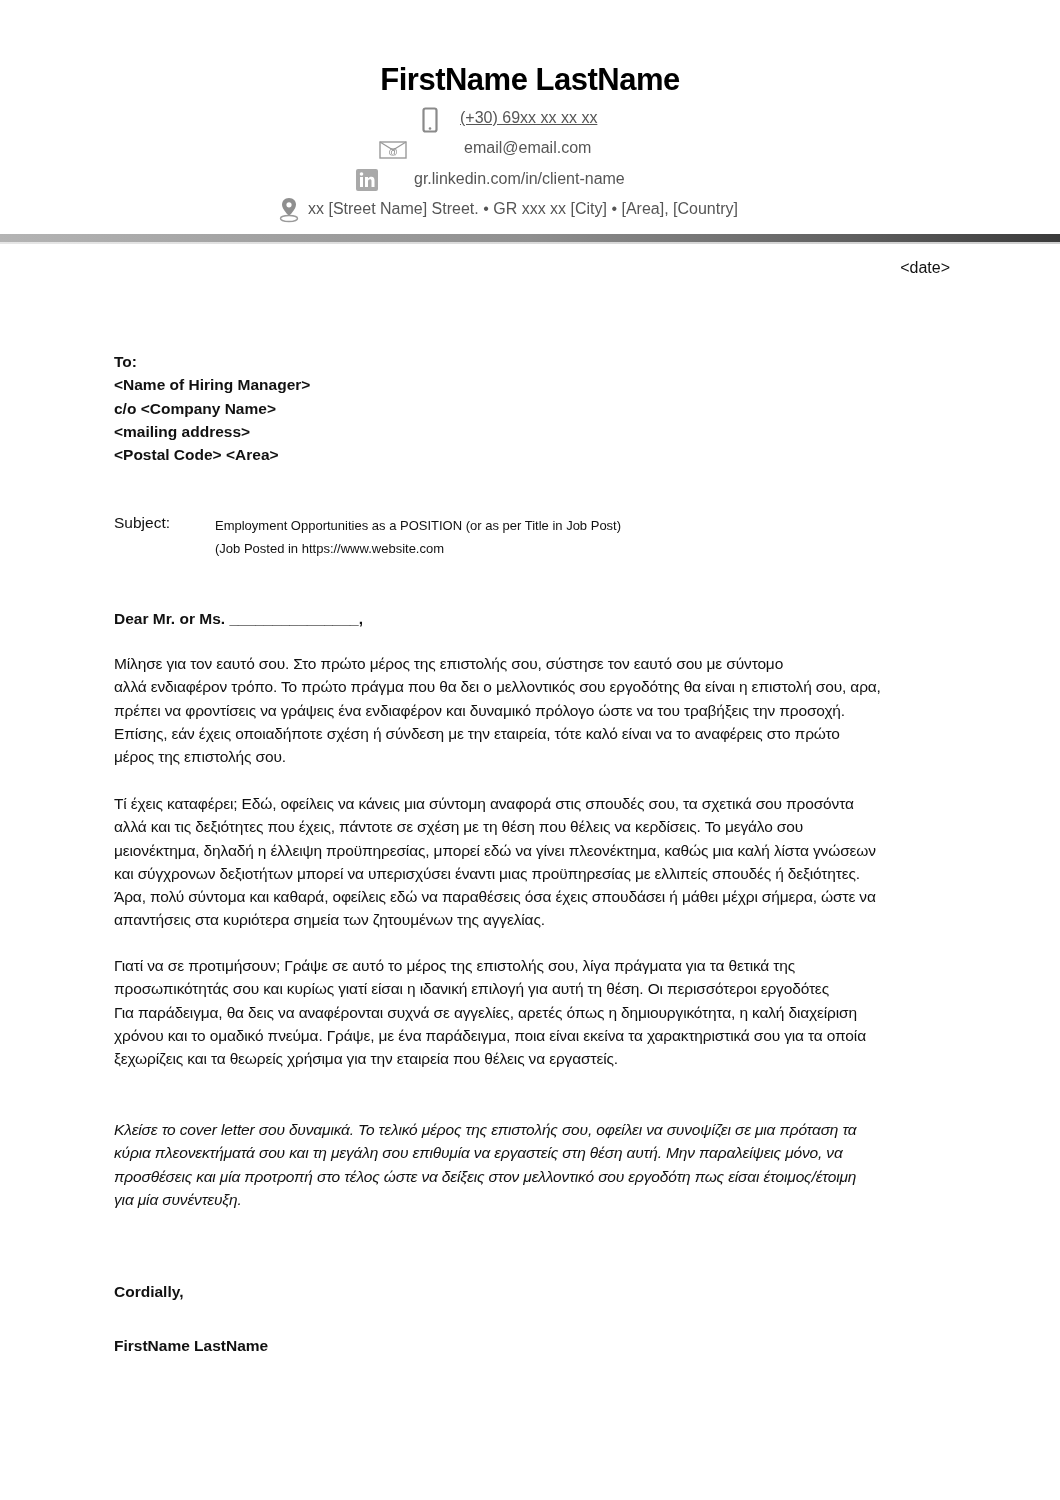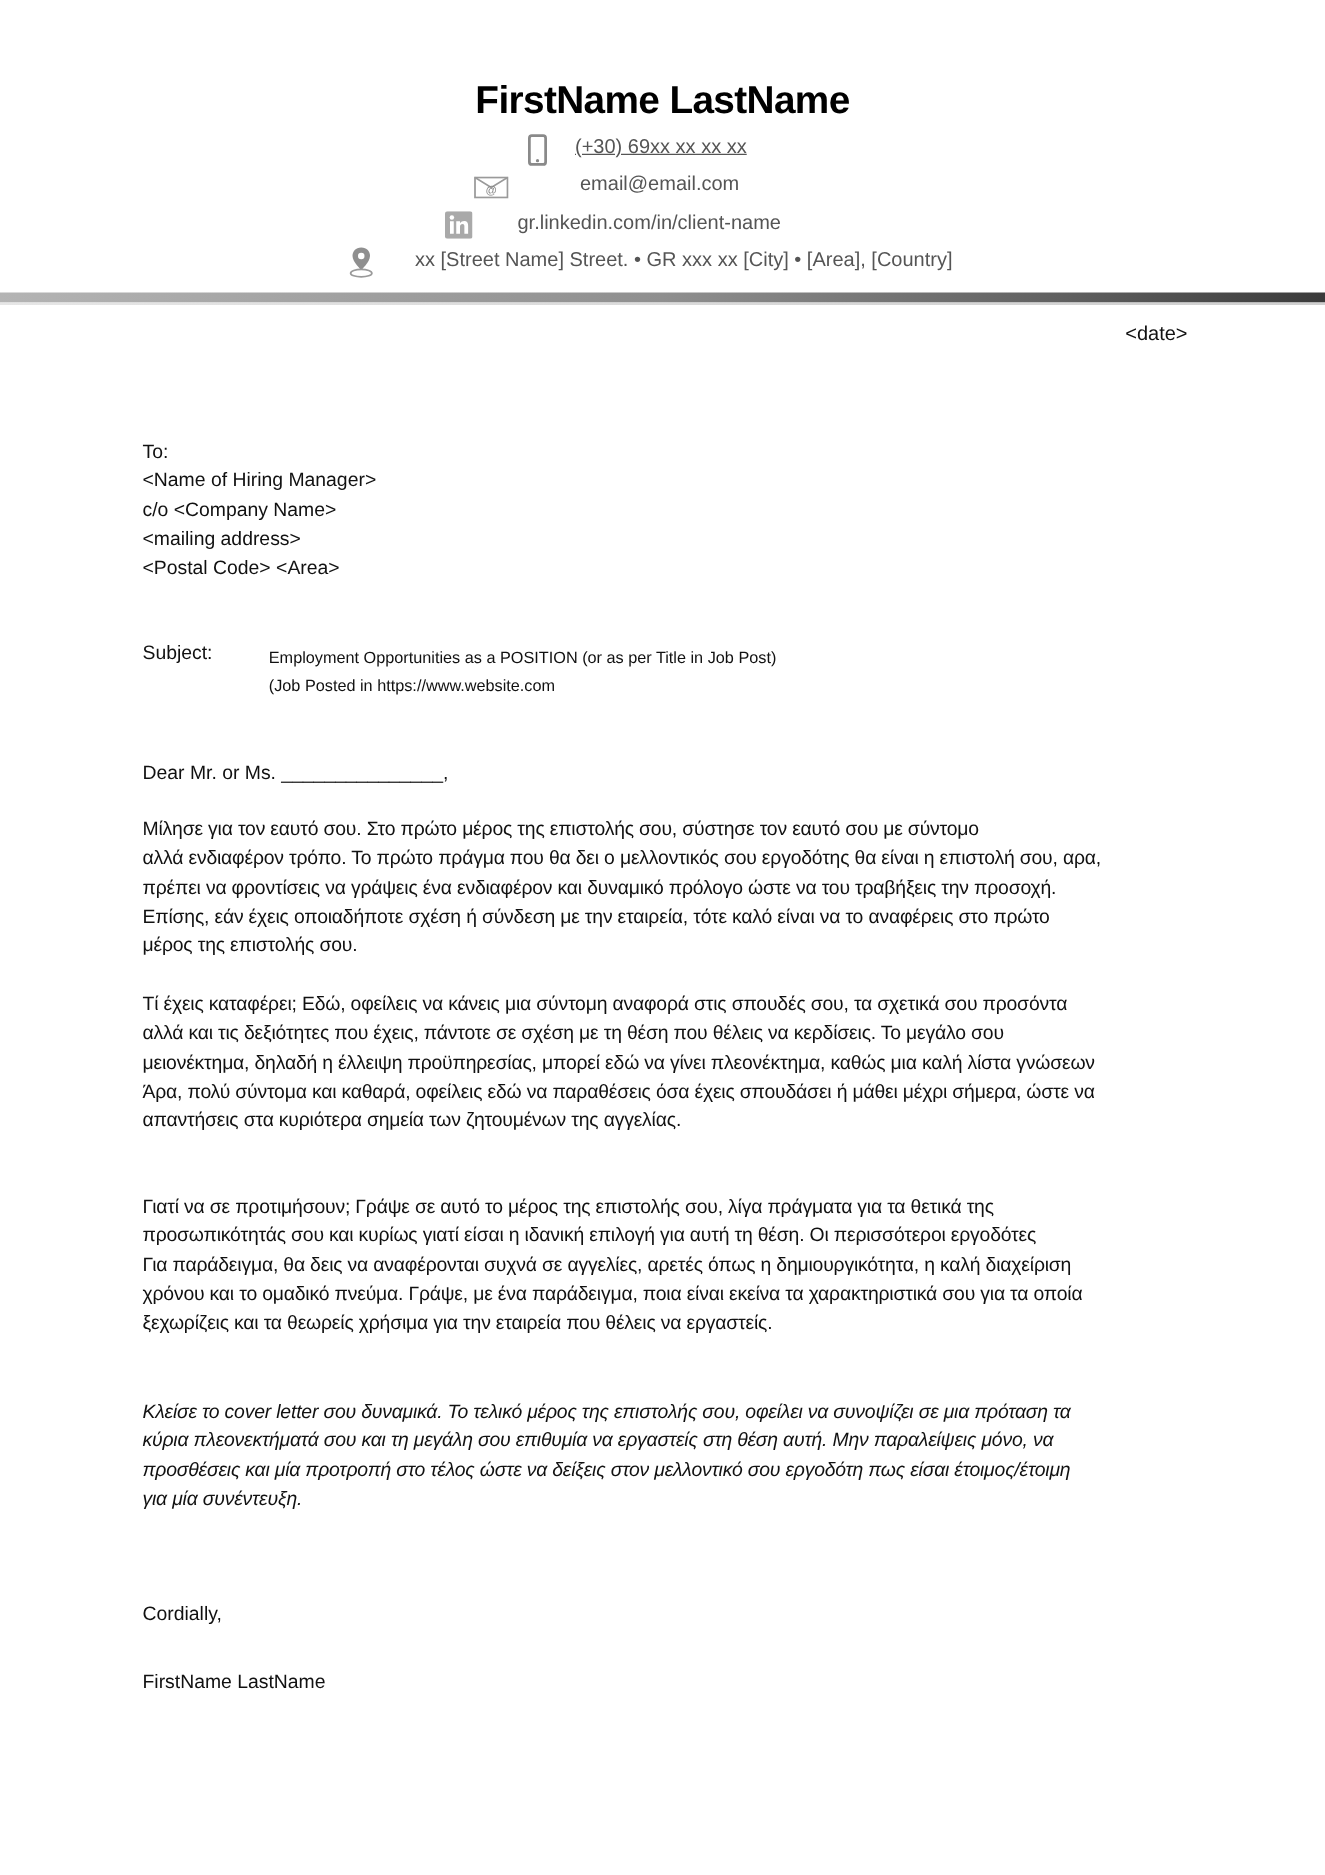--- a/index.html
+++ b/index.html
@@ -7,21 +7,21 @@
          font-family: "Liberation Sans", sans-serif; color: #111; }
   .name { position: absolute; top: 62px; left: 0; width: 1060px; text-align: center;
           font-size: 31px; font-weight: bold; letter-spacing: -0.5px; color: #000; }
   .contact { position: absolute; font-size: 16px; color: #555; white-space: nowrap; }
   .icon { position: absolute; }
   .bar { position: absolute; top: 234px; left: 0; width: 1060px; height: 8px;
          background: linear-gradient(to right, #b4b4b4 0%, #8f8f8f 50%, #606060 80%, #3a3a3a 100%); }
   .bar-shadow { position: absolute; top: 242px; left: 0; width: 1060px; height: 2px;
                 background: linear-gradient(to right, #e6e6e6, #cfcfcf); }
   .date { position: absolute; top: 259px; right: 110px; font-size: 16px; color: #111; }
-  .text { position: absolute; left: 114px; font-size: 15.5px; line-height: 23.3px; color: #111; }
+  .text { position: absolute; left: 114px; font-size: 15.5px; line-height: 23.3px; color: #111; font-weight: bold; }
   .para { position: absolute; left: 114px; width: 850px; font-size: 15.5px; line-height: 23.3px;
           color: #111; letter-spacing: -0.15px; }
   .para span { display: block; white-space: nowrap; }
   .subject-label { position: absolute; left: 114px; top: 514px; font-size: 15.5px; }
   .subject-lines { position: absolute; left: 215px; top: 514px; font-size: 13px; line-height: 23.3px; }
 </style>
 </head>
 <body>
 
 <div class="name">FirstName LastName</div>
@@ -54,21 +54,21 @@
 </span>
 <div class="contact" style="left:414px; top:170px;">gr.linkedin.com/in/client-name</div>
 
 <span class="icon" style="left:279px; top:197px;">
   <svg width="20" height="26" viewBox="0 0 20 26">
     <path d="M10 1 C5.5 1 3 4.2 3 7.8 C3 12.5 10 19 10 19 C10 19 17 12.5 17 7.8 C17 4.2 14.5 1 10 1 Z" fill="#8f8f8f"></path>
     <circle cx="10" cy="7.8" r="2.6" fill="#fff"></circle>
     <ellipse cx="10" cy="21.5" rx="8.5" ry="3" fill="none" stroke="#9a9a9a" stroke-width="1.4"></ellipse>
   </svg>
 </span>
-<div class="contact" style="left:308px; top:200px;margin-left:24px;">xx [Street Name] Street. • GR xxx xx [City] • [Area], [Country]</div>
+<div class="contact" style="left:308px; top:200px;">xx [Street Name] Street. • GR xxx xx [City] • [Area], [Country]</div>
 
 <div class="bar"></div>
 <div class="bar-shadow"></div>
 
 <div class="date">&lt;date&gt;</div>
 
 <div class="text" style="top:350px;">
   <div>To:</div>
   <div>&lt;Name of Hiring Manager&gt;</div>
   <div>c/o &lt;Company Name&gt;</div>
@@ -89,20 +89,21 @@
   <span>αλλά ενδιαφέρον τρόπο. Το πρώτο πράγμα που θα δει ο μελλοντικός σου εργοδότης θα είναι η επιστολή σου, αρα,</span>
   <span>πρέπει να φροντίσεις να γράψεις ένα ενδιαφέρον και δυναμικό πρόλογο ώστε να του τραβήξεις την προσοχή.</span>
   <span>Επίσης, εάν έχεις οποιαδήποτε σχέση ή σύνδεση με την εταιρεία, τότε καλό είναι να το αναφέρεις στο πρώτο</span>
   <span>μέρος της επιστολής σου.</span>
 </div>
 
 <div class="para" style="top:792px;">
   <span>Τί έχεις καταφέρει; Εδώ, οφείλεις να κάνεις μια σύντομη αναφορά στις σπουδές σου, τα σχετικά σου προσόντα</span>
   <span>αλλά και τις δεξιότητες που έχεις, πάντοτε σε σχέση με τη θέση που θέλεις να κερδίσεις. Το μεγάλο σου</span>
   <span>μειονέκτημα,  δηλαδή η έλλειψη προϋπηρεσίας, μπορεί εδώ να γίνει πλεονέκτημα, καθώς μια καλή λίστα γνώσεων</span>
+  <span>και σύγχρονων δεξιοτήτων μπορεί να υπερισχύσει έναντι μιας προϋπηρεσίας με ελλιπείς σπουδές ή δεξιότητες.</span>
   <span>Άρα, πολύ σύντομα και καθαρά, οφείλεις εδώ να παραθέσεις όσα έχεις σπουδάσει ή μάθει μέχρι σήμερα, ώστε να</span>
   <span>απαντήσεις στα κυριότερα σημεία των ζητουμένων της αγγελίας.</span>
 </div>
 
 <div class="para" style="top:954px;">
   <span>Γιατί να σε προτιμήσουν; Γράψε σε αυτό το μέρος της επιστολής σου, λίγα πράγματα για τα θετικά της</span>
   <span>προσωπικότητάς σου και κυρίως γιατί είσαι η ιδανική επιλογή για αυτή τη θέση. Οι περισσότεροι εργοδότες</span>
   <span>Για παράδειγμα, θα δεις να αναφέρονται συχνά σε αγγελίες, αρετές όπως η δημιουργικότητα, η καλή διαχείριση</span>
   <span>χρόνου και το ομαδικό πνεύμα. Γράψε, με ένα παράδειγμα, ποια είναι εκείνα τα χαρακτηριστικά σου για τα οποία</span>
   <span>ξεχωρίζεις και τα θεωρείς χρήσιμα για την εταιρεία που θέλεις να εργαστείς.</span>

